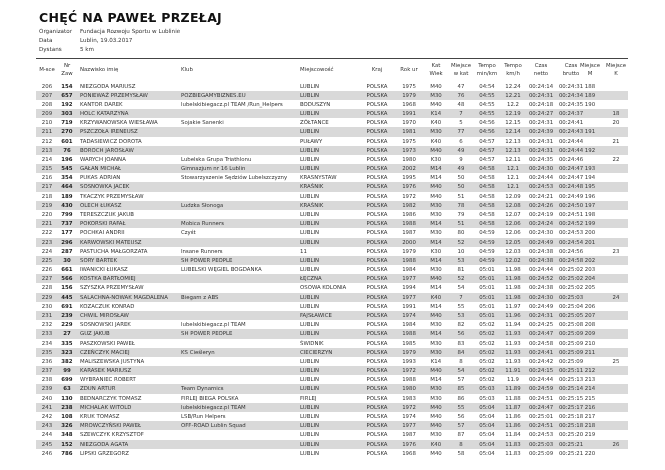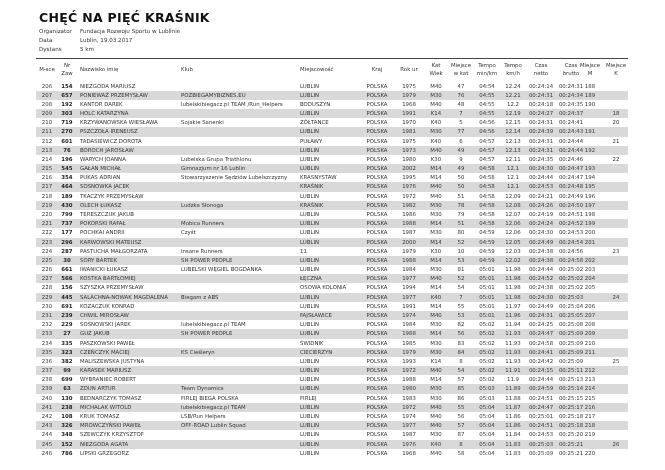--- a/index.html
+++ b/index.html
@@ -17,21 +17,21 @@
   .rows { position: absolute; left: 0; top: 81.5px; width: 665px; }
   .row { position: absolute; left: 36px; width: 592px; height: 9.18px; font-size: 5.4px; line-height: 9.18px; color: #333; }
   .row.shade { background: #d9d9d9; }
   .cell { position: absolute; top: 0; white-space: nowrap; overflow: hidden; }
   .c { text-align: center; }
   .b { font-weight: bold; color: #222; }
 </style>
 </head>
 <body>
 
-<div class="title">CHĘĆ NA PIĘĆ KRAŚNIK</div>
+<div class="title">CHĘĆ NA PAWEŁ PRZEŁAJ</div>
 
 <div>
   <div class="info" style="top:28px;">
     <span class="lbl">Organizator</span>
     <span class="val">Fundacja Rozwoju Sportu w Lublinie</span>
   </div>
   <div class="info" style="top:37px;">
     <span class="lbl">Data</span>
     <span class="val">Lublin, 19.03.2017</span>
   </div>

